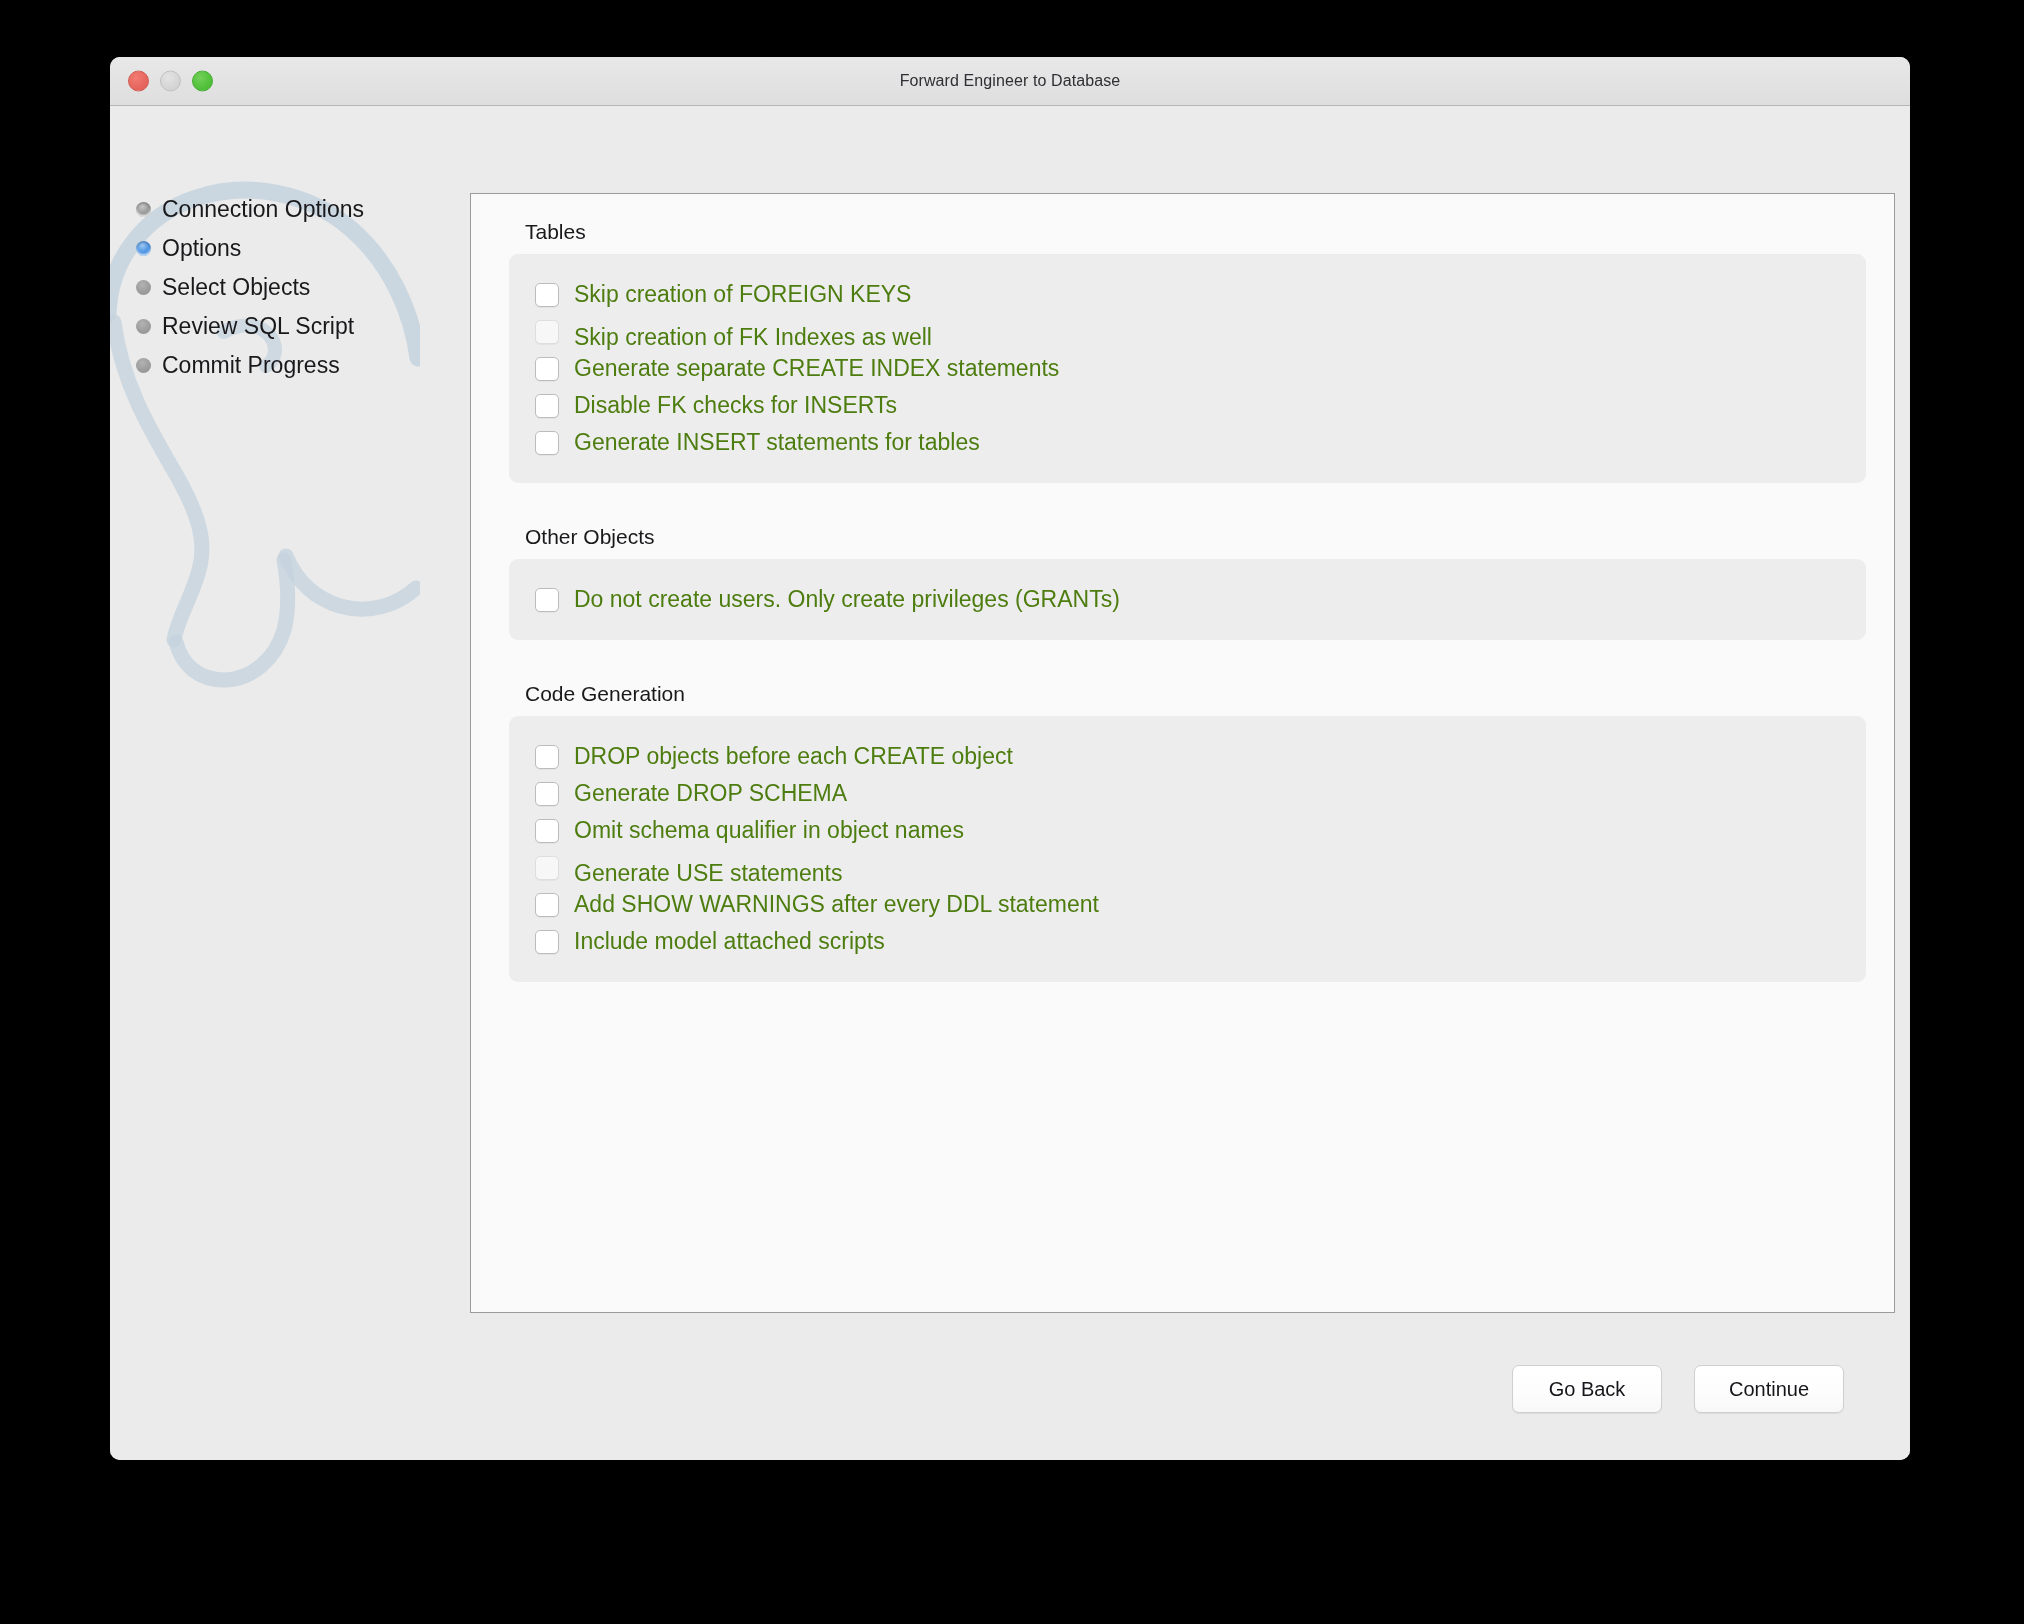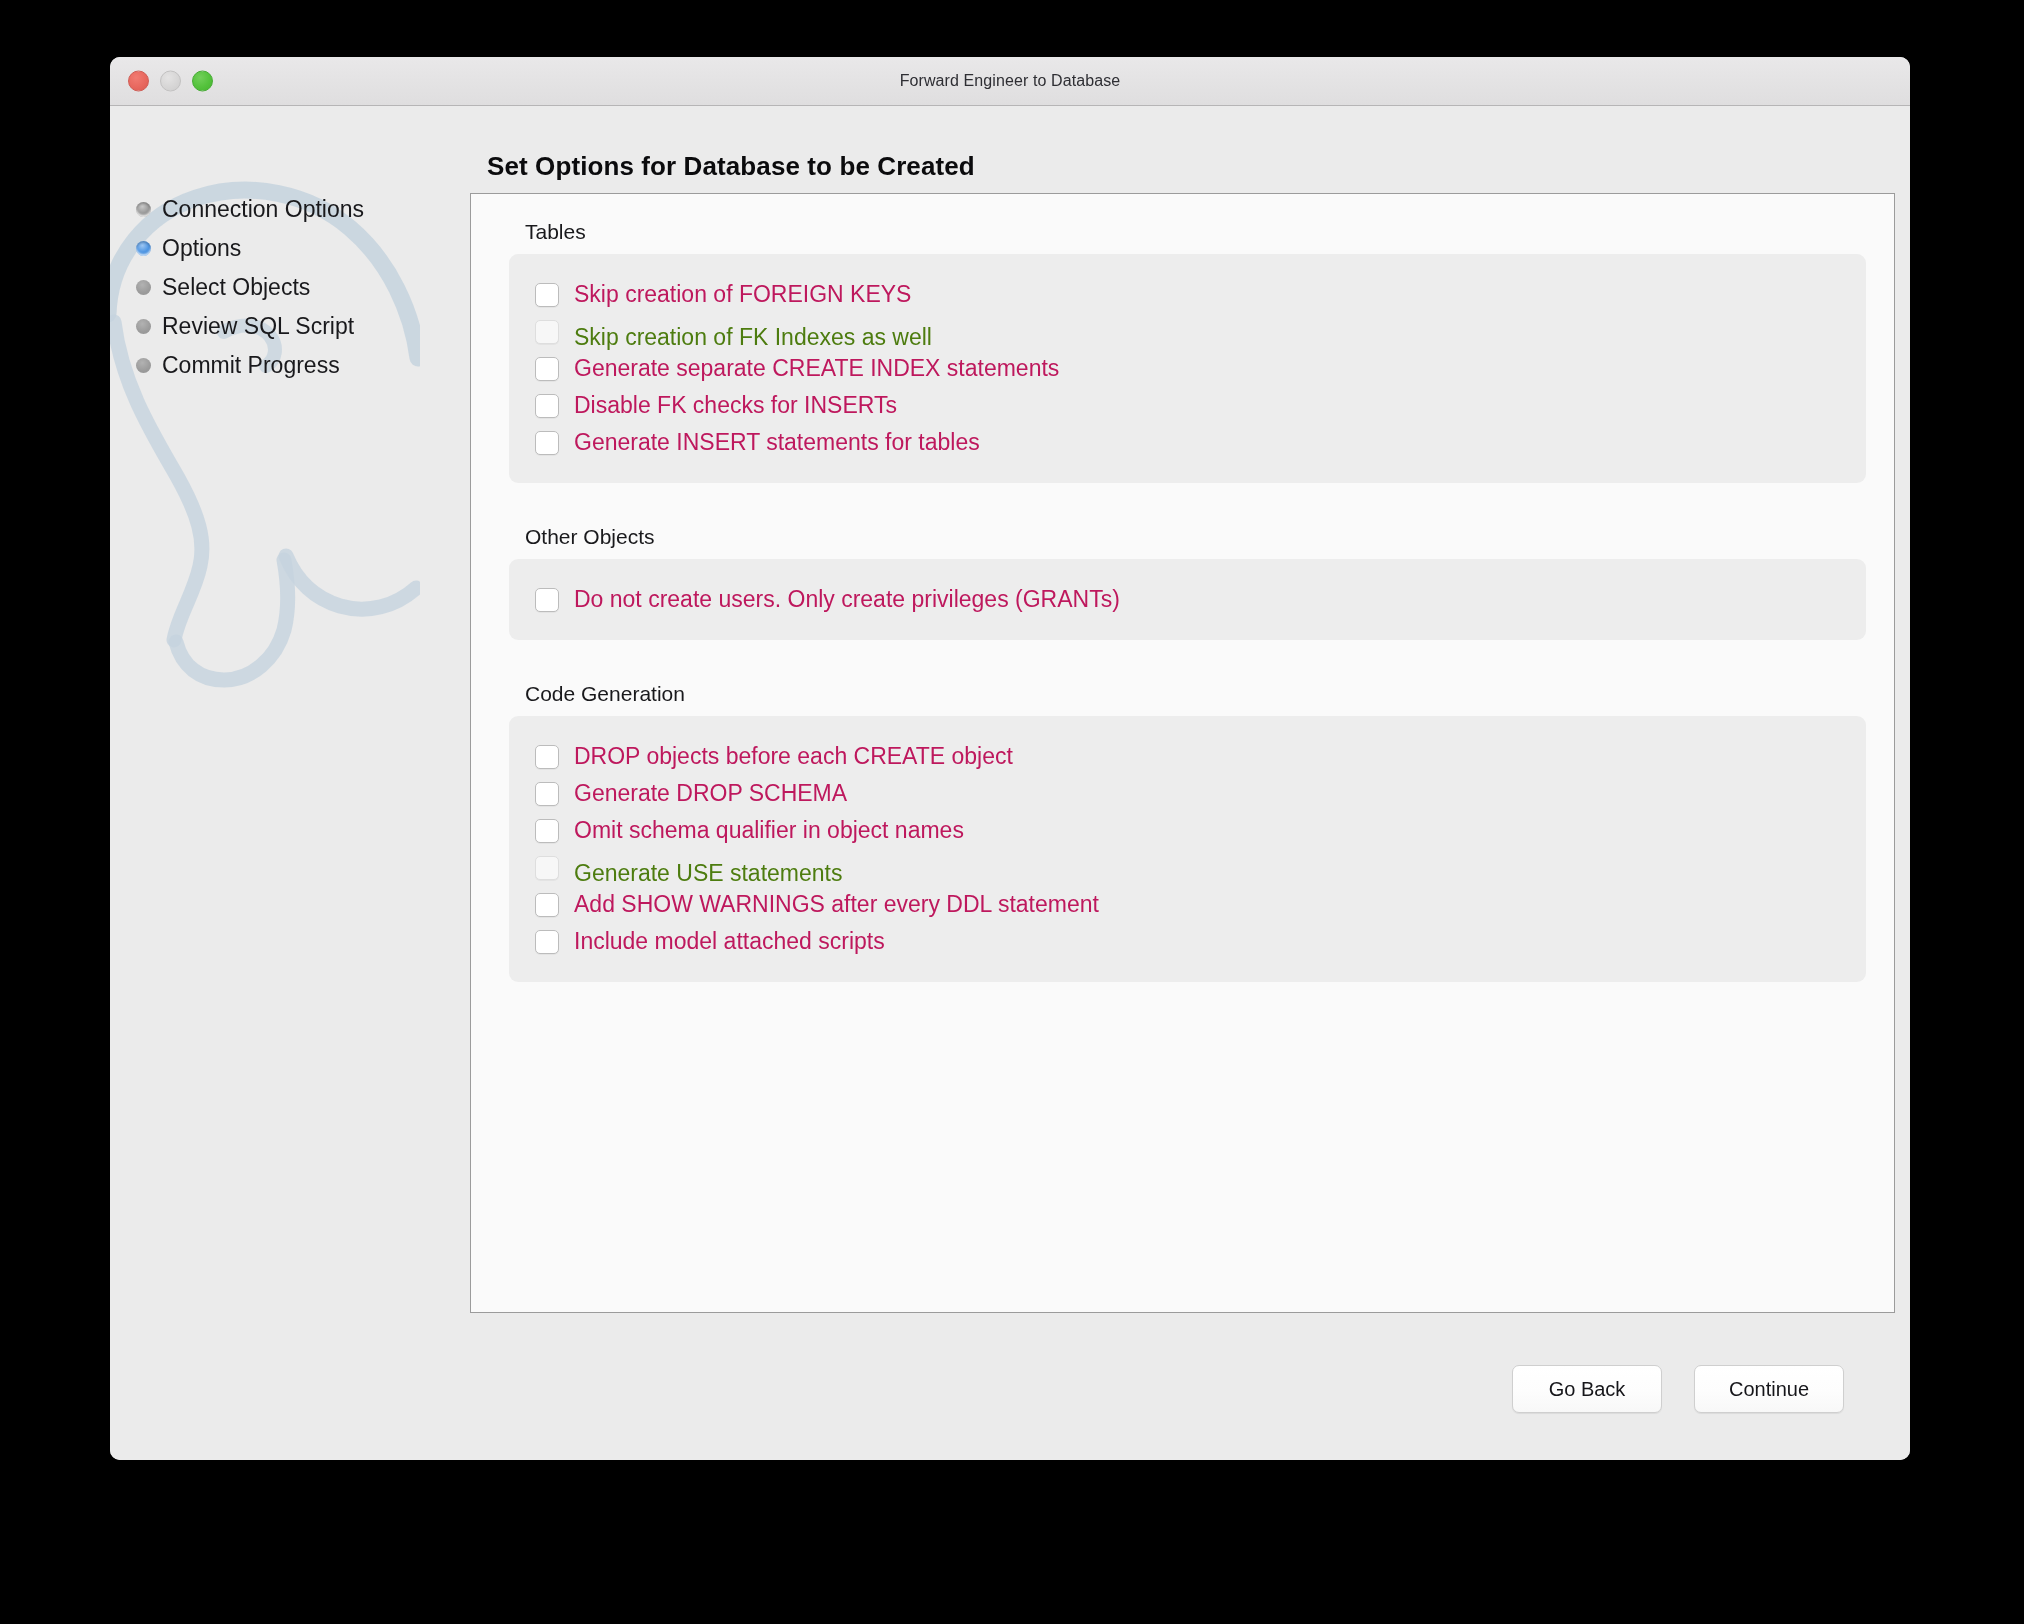--- a/index.html
+++ b/index.html
@@ -192,21 +192,21 @@
     box-shadow: 0 1px 0 rgba(0,0,0,0.04);
     flex: 0 0 auto;
     box-sizing: border-box;
   }
   .cbox.disabled {
     background: #f7f7f7;
     border-color: #dedede;
   }
   .opt-label {
     font-size: 23px;
-    color: #be185d;
+    color: #4d7c0f;
     white-space: nowrap;
   }
   .opt-label.disabled { color: #4d7c0f; margin-top: 12px; }
 
   
   .footer {
     position: absolute;
     right: 66px;
     bottom: 47px;
     display: flex;
@@ -274,21 +274,20 @@
           <span class="step-label">Review SQL Script</span>
         </div>
         <div class="step">
           <span class="step-dot dot-pending"></span>
           <span class="step-label">Commit Progress</span>
         </div>
       </div>
     </div>
 
     <div class="main">
-      <div class="page-title">Set Options for Database to be Created</div>
 
       <div class="options-panel">
 
         <div class="group g-tables">
           <div class="group-label">Tables</div>
           <div class="group-box">
             <div class="opt-row">
               <span class="cbox"></span>
               <span class="opt-label">Skip creation of FOREIGN KEYS</span>
             </div>

